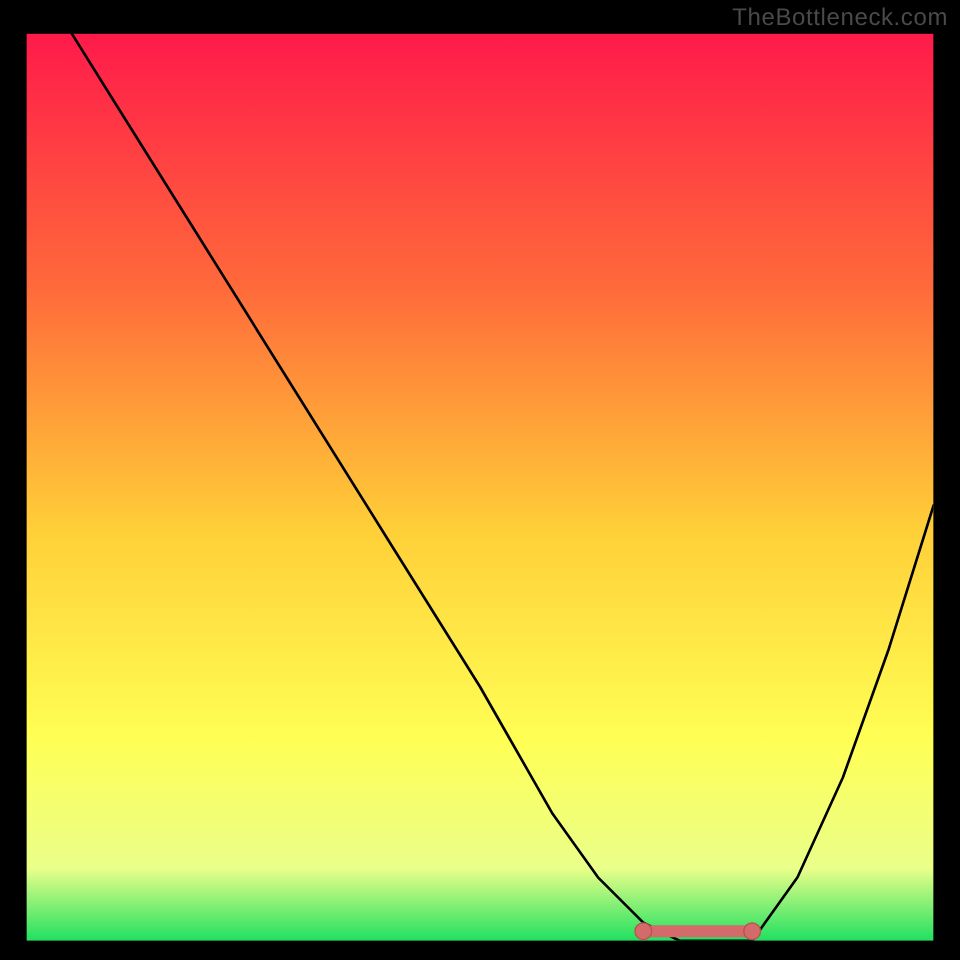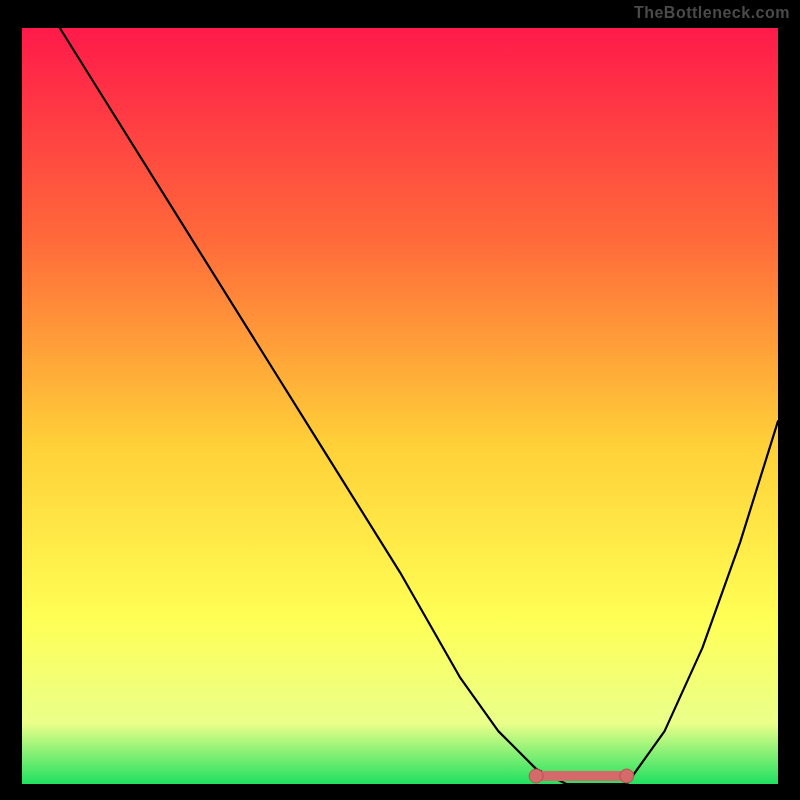--- a/index.html
+++ b/index.html
@@ -15,22 +15,22 @@
     position: relative;
     width: 800px;
     height: 800px;
     background: #000;
   }
   .watermark {
     position: absolute;
     top: 4px;
     right: 10px;
     color: #4a4a4a;
-    font-size: 16px;
-    font-weight: bold;
+    font-size: 20px;
+    font-weight: normal;
     letter-spacing: 0.5px;
     z-index: 10;
   }
   .plot-area {
     position: absolute;
     left: 22px;
     top: 28px;
     width: 756px;
     height: 756px;
   }

